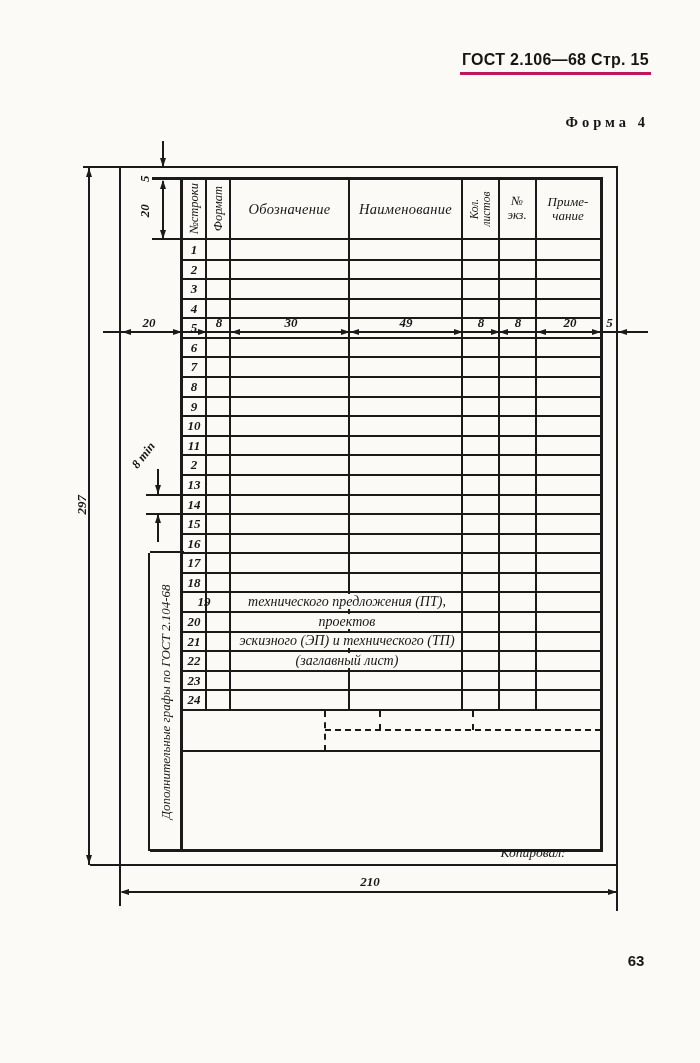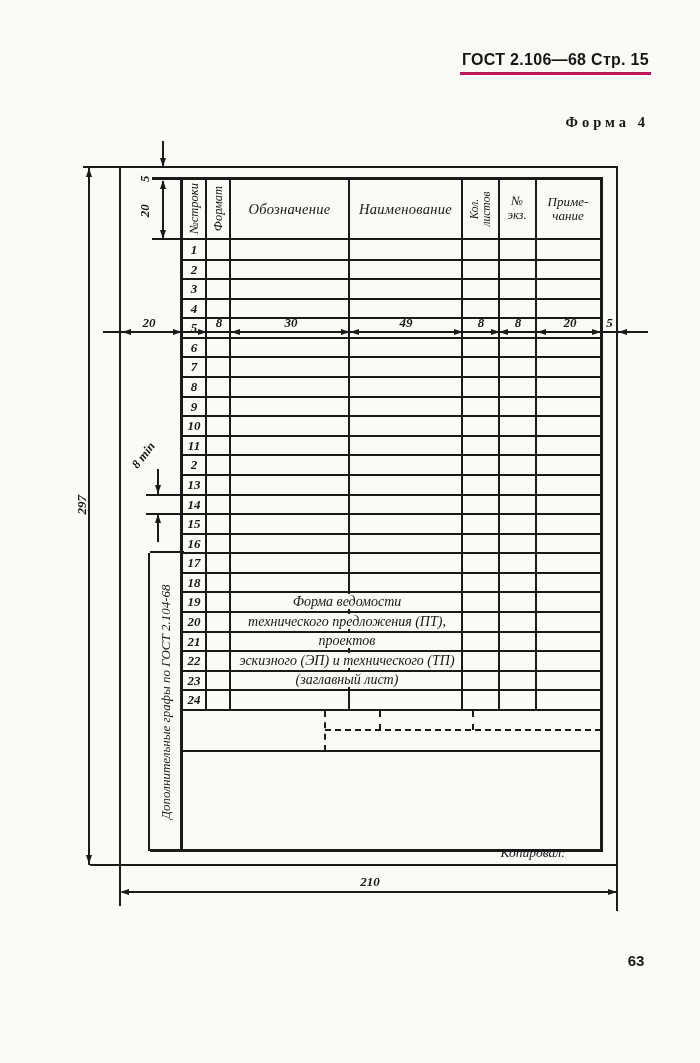--- a/index.html
+++ b/index.html
@@ -164,21 +164,21 @@
       <div class="rown" style="top: 495px; height: 20px; line-height: 20px;">14</div>
       <div class="hl" style="left: 182px; top: 533px; width: 421px; height: 2px;"></div>
       <div class="rown" style="top: 514px; height: 20px; line-height: 20px;">15</div>
       <div class="hl" style="left: 182px; top: 552px; width: 421px; height: 2px;"></div>
       <div class="rown" style="top: 534px; height: 20px; line-height: 20px;">16</div>
       <div class="hl" style="left: 182px; top: 572px; width: 421px; height: 2px;"></div>
       <div class="rown" style="top: 553px; height: 20px; line-height: 20px;">17</div>
       <div class="hl" style="left: 182px; top: 591px; width: 421px; height: 2px;"></div>
       <div class="rown" style="top: 573px; height: 20px; line-height: 20px;">18</div>
       <div class="hl" style="left: 182px; top: 611px; width: 421px; height: 2px;"></div>
-      <div class="rown" style="top: 592px; height: 20px; line-height: 20px;">19</div>
+      <div class="rown" style="top: 592px; height: 20px; line-height: 20px; margin-left: 10px;">19</div>
       <div class="hl" style="left: 182px; top: 631px; width: 421px; height: 2px;"></div>
       <div class="rown" style="top: 612px; height: 20px; line-height: 20px;">20</div>
       <div class="hl" style="left: 182px; top: 650px; width: 421px; height: 2px;"></div>
       <div class="rown" style="top: 632px; height: 20px; line-height: 20px;">21</div>
       <div class="hl" style="left: 182px; top: 670px; width: 421px; height: 2px;"></div>
       <div class="rown" style="top: 651px; height: 20px; line-height: 20px;">22</div>
       <div class="hl" style="left: 182px; top: 689px; width: 421px; height: 2px;"></div>
       <div class="rown" style="top: 671px; height: 20px; line-height: 20px;">23</div>
       <div class="hl" style="left: 182px; top: 709px; width: 421px; height: 2px;"></div>
       <div class="rown" style="top: 690px; height: 20px; line-height: 20px;">24</div>
@@ -195,21 +195,20 @@
   <div class="cell" style="left:461px;top:179px;width:38px;height:60px">
     <span class="rot sz11">Кол.
 листов</span>
   </div>
   <div class="cell pre sz12" style="left:498px;top:179px;width:38px;height:60px">№
 экз.</div>
   <div class="cell pre sz13" style="left:535px;top:179px;width:66px;height:60px">Приме-
 чание</div>
 
   <div id="center-note">
-    <div class="note-line"><span>Форма ведомости</span></div>
     <div class="note-line"><span>технического предложения (ПТ),</span></div>
     <div class="note-line"><span>проектов</span></div>
     <div class="note-line"><span>эскизного (ЭП) и технического (ТП)</span></div>
     <div class="note-line"><span>(заглавный лист)</span></div>
   </div>
 
 
   <div id="side-note">
     <span class="rot" style="white-space:nowrap">Дополнительные графы по ГОСТ 2.104-68</span>
   </div>

